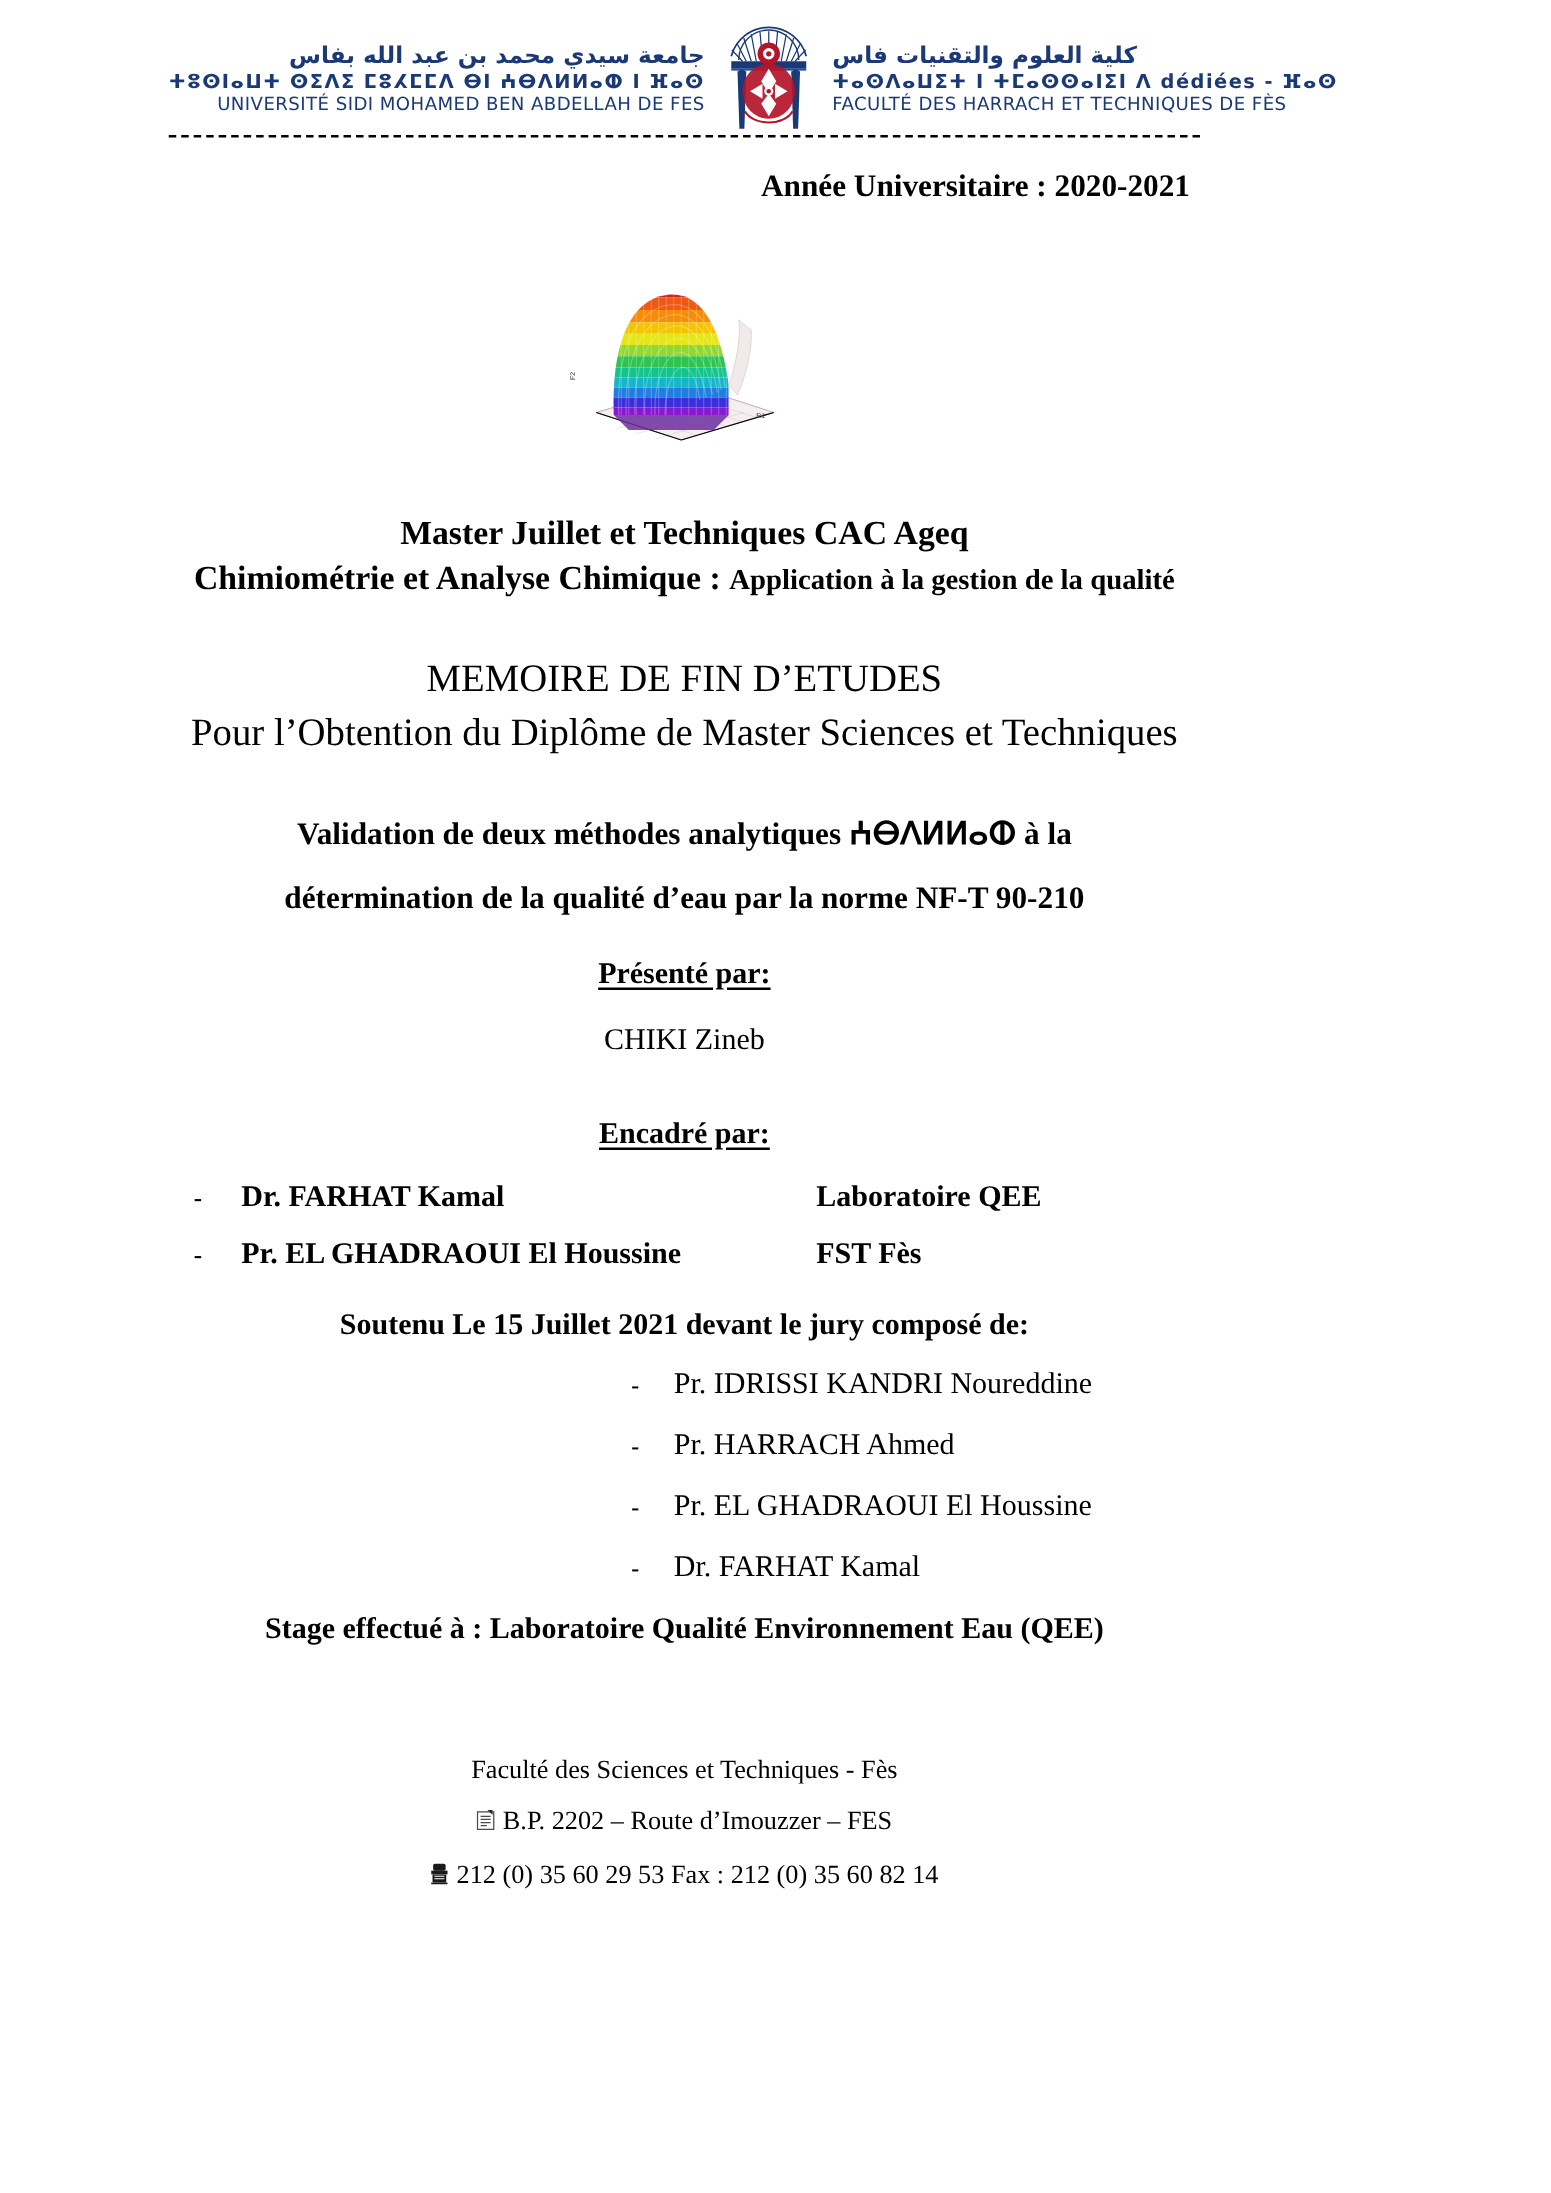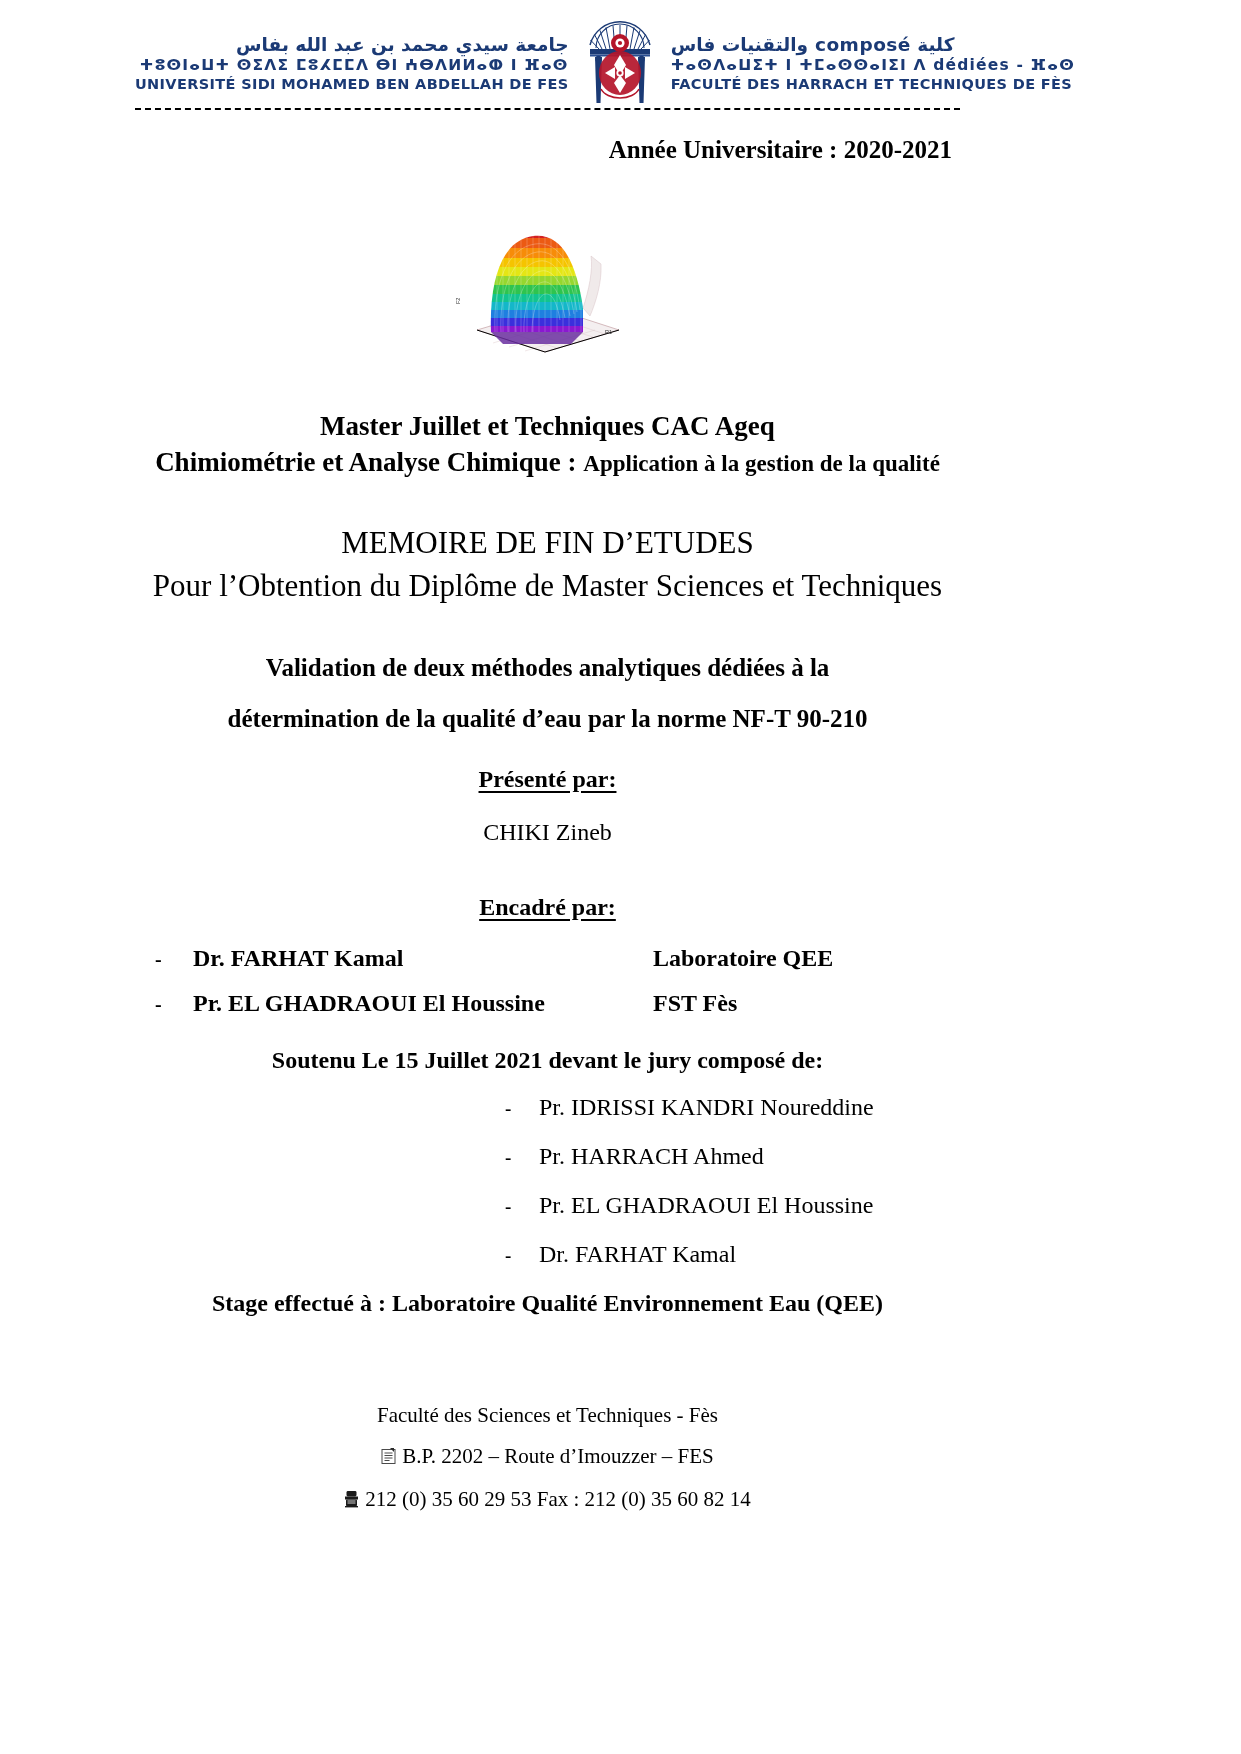--- a/index.html
+++ b/index.html
@@ -47,21 +47,21 @@
     letter-spacing: 0.5px;
     direction: rtl;
   }
   .lh-tif {
     font-size: 15.5px;
     font-weight: bold;
     letter-spacing: 1.2px;
   }
   .lh-fr {
     font-size: 14.5px;
-    font-weight: bold;
+    font-weight: normal;
     letter-spacing: 0.35px;
   }
   .crest {
     width: 78px;
     height: 96px;
     flex: 0 0 78px;
     margin: 0 12px;
   }
 
   .rule {
@@ -258,21 +258,21 @@
           <circle cx="39" cy="58" r="3.6"></circle>
         </g>
         <g fill="#b4152a">
           <circle cx="39" cy="58" r="1.8"></circle>
         </g>
         <path d="M20 74 A20 13 0 0 0 58 74" fill="none" stroke="#b4152a" stroke-width="1.6"></path>
       </svg>
     </div>
 
     <div class="lh-block lh-right">
-      <div class="lh-ar">كلية composé والتقنيات فاس</div>
+      <div class="lh-ar">كلية العلوم والتقنيات فاس</div>
       <div class="lh-tif">ⵜⴰⵙⴷⴰⵡⵉⵜ ⵏ ⵜⵎⴰⵙⵙⴰⵏⵉⵏ ⴷ dédiées - ⴼⴰⵙ</div>
       <div class="lh-fr">FACULTÉ DES HARRACH ET TECHNIQUES DE FÈS</div>
     </div>
   </div>
 
   <div class="rule"></div>
 
   <div class="year-row">
     <span class="year">Année Universitaire : 2020-2021</span>
   </div>
@@ -359,21 +359,21 @@
     <div class="master-line1">Master Juillet et Techniques CAC Ageq</div>
     <div class="master-line2"><span>Chimiométrie et Analyse Chimique : </span><span class="light">Application à la gestion de la qualité</span></div>
   </div>
 
   <div class="memoire-block">
     <div class="memoire-title">MEMOIRE DE FIN D’ETUDES</div>
     <div class="memoire-sub">Pour l’Obtention du Diplôme de Master Sciences et Techniques</div>
   </div>
 
   <div class="subject-block">
-    <div class="subject-line">Validation de deux  méthodes analytiques dédiées à la</div>
+    <div class="subject-line">Validation de deux  méthodes analytiques ⵄⴱⴷⵍⵍⴰⵀ à la</div>
     <div class="subject-line">détermination de la qualité d’eau par la norme NF-T 90-210</div>
   </div>
 
   <div class="presented-by">Présenté par:</div>
   <div class="author">CHIKI Zineb</div>
 
   <div class="supervised-by">Encadré par:</div>
 
   <div class="sup-list">
     <div class="sup-row">

